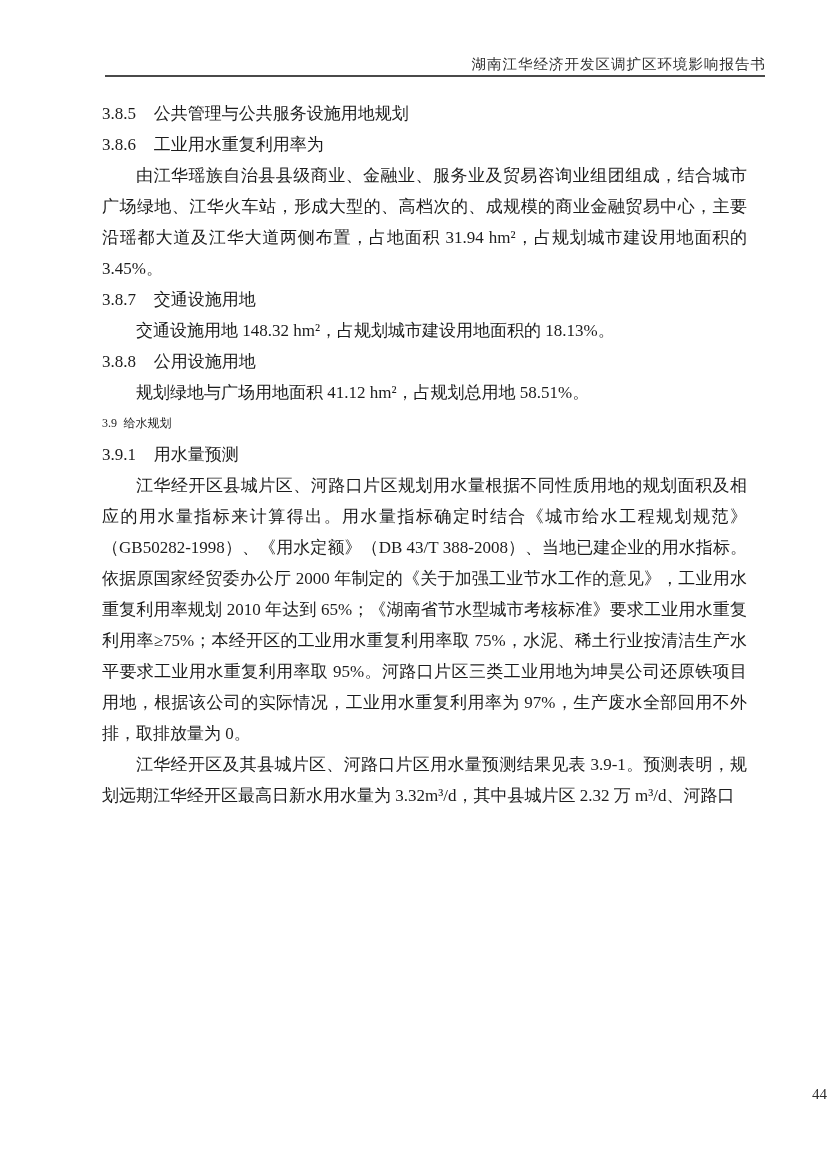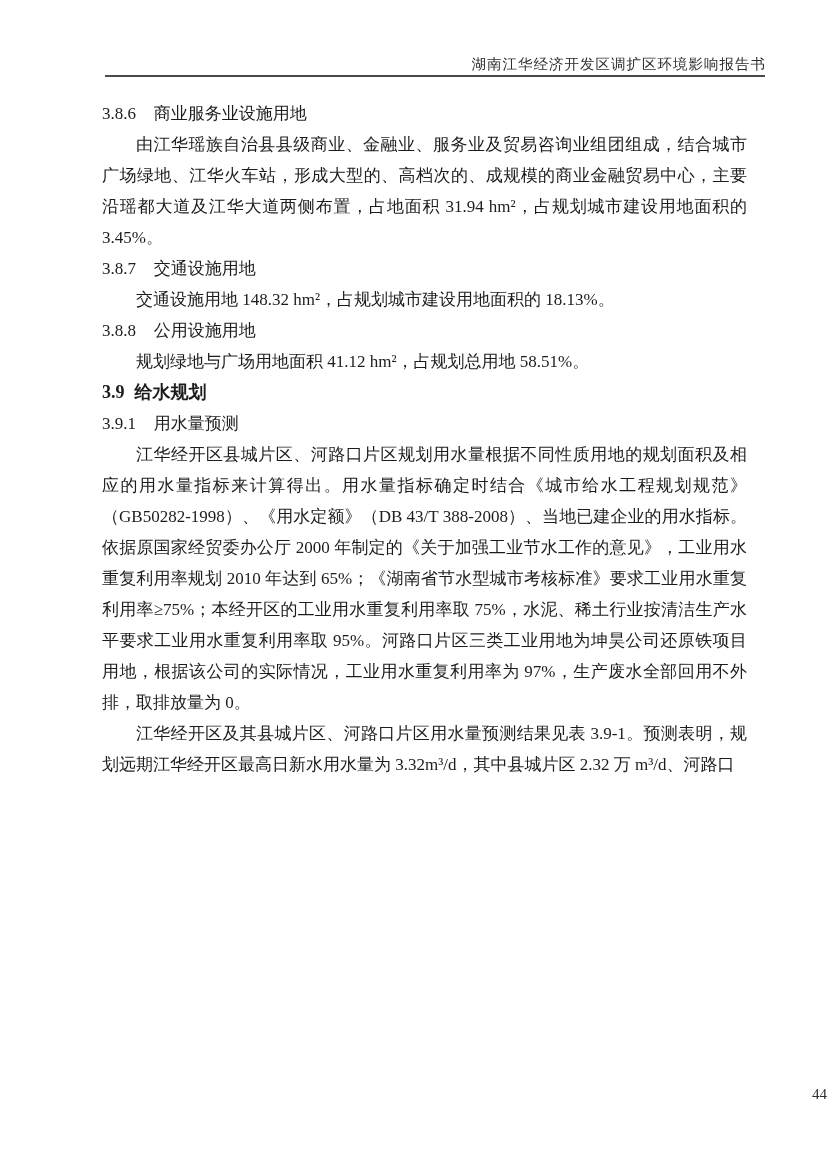--- a/index.html
+++ b/index.html
@@ -34,21 +34,21 @@
     top: 98px;
     left: 102px;
     width: 645px;
     font-size: 17px;
     line-height: 31px;
     text-align: justify;
   }
   .para { text-indent: 2em; }
   .para.no-indent { text-indent: 0; }
   .h3 { font-weight: normal; font-size: 17px; }
-  .h2 { font-weight: bold; font-size: 18px; }
+  .h2 { font-weight: normal; font-size: 12px; }
   .h3 .hnum { margin-right: 1.05em; }
   .h2 .hnum { margin-right: 0.55em; }
   .page-number {
     position: absolute;
     top: 1086px;
     left: 0;
     width: 100%;
     text-align: right;
     font-size: 15px;
     color: #2e2e2e;
@@ -58,24 +58,27 @@
 <body>
 
 <div class="page">
 
   <div class="running-header">湖南江华经济开发区调扩区环境影响报告书</div>
   <div class="header-rule"></div>
 
   <div class="content">
 
 
+    <div class="h3">
+      <span class="hnum">3.8.5</span><span class="htitle">公共管理与公共服务设施用地规划</span>
+    </div>
 
 
     <div class="h3">
-      <span class="hnum">3.8.6</span><span class="htitle">商业服务业设施用地</span>
+      <span class="hnum">3.8.6</span><span class="htitle">工业用水重复利用率为</span>
     </div>
 
     <div class="para">由江华瑶族自治县县级商业、金融业、服务业及贸易咨询业组团组成，结合城市广场绿地、江华火车站，形成大型的、高档次的、成规模的商业金融贸易中心，主要沿瑶都大道及江华大道两侧布置，占地面积 31.94 hm²，占规划城市建设用地面积的3.45%。</div>
 
     <div class="h3">
       <span class="hnum">3.8.7</span><span class="htitle">交通设施用地</span>
     </div>
 
     <div class="para">交通设施用地 148.32 hm²，占规划城市建设用地面积的 18.13%。</div>
 

